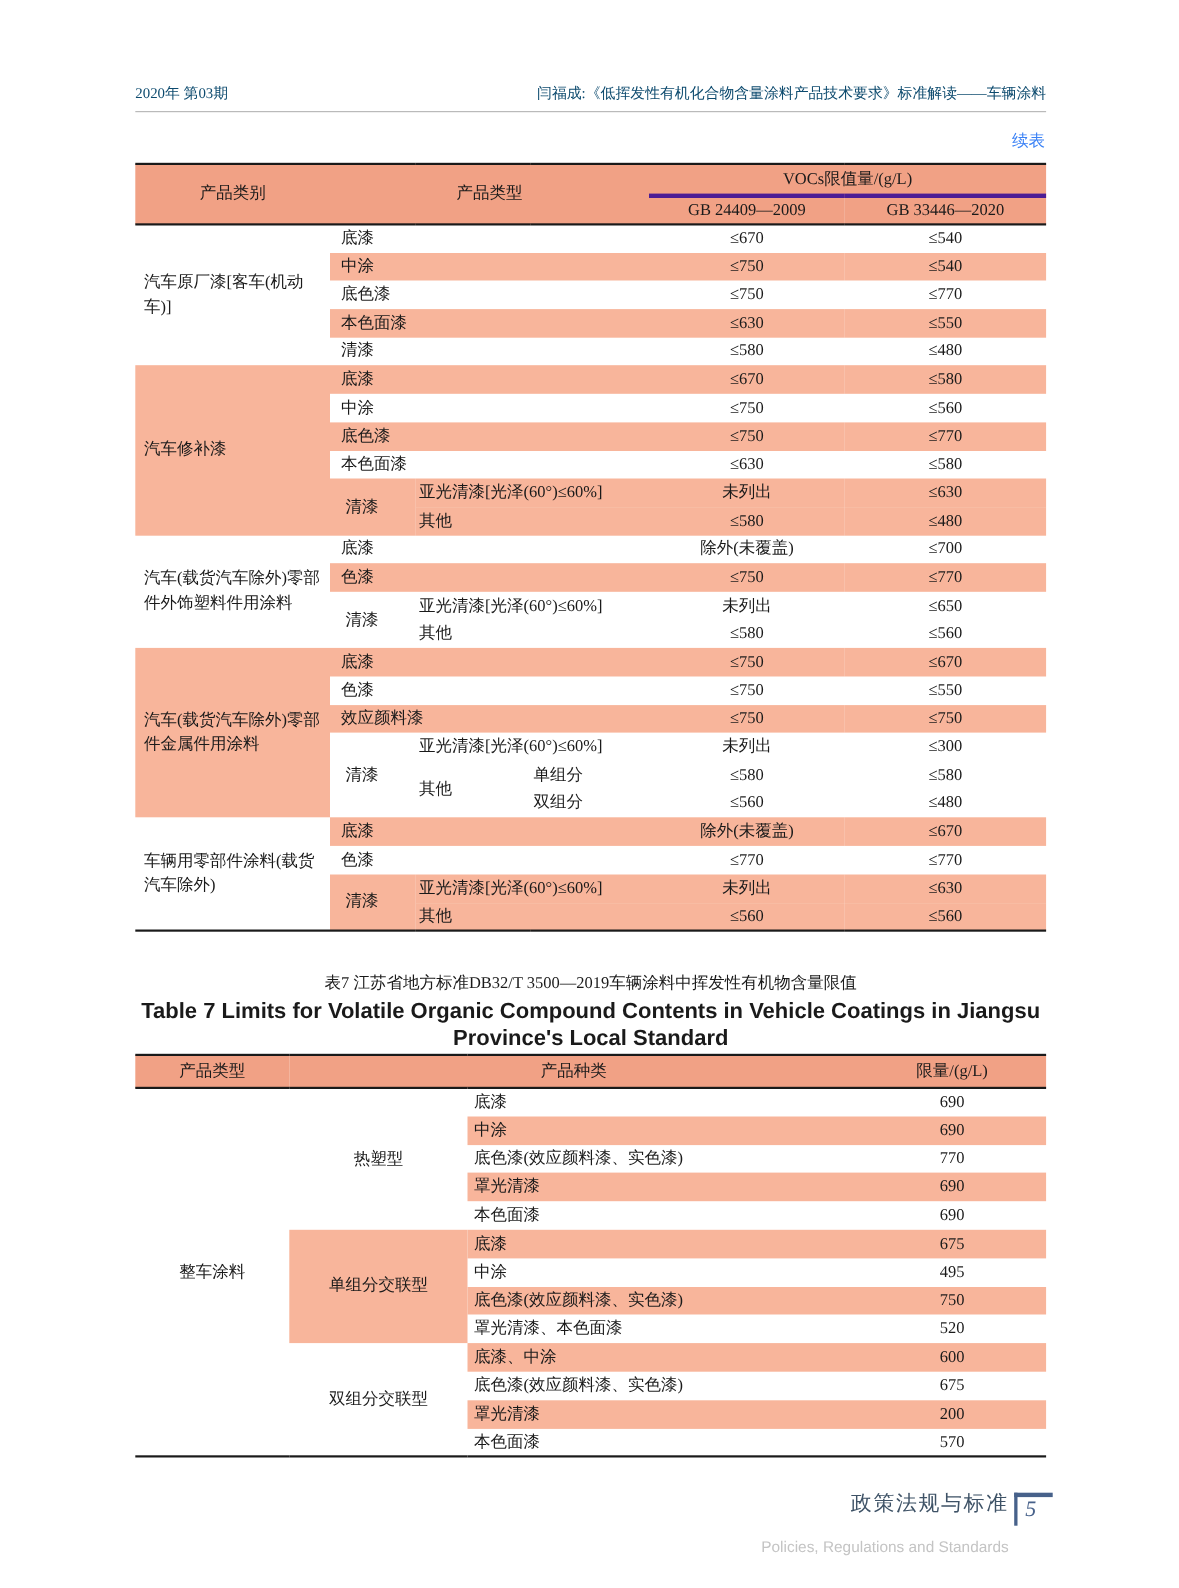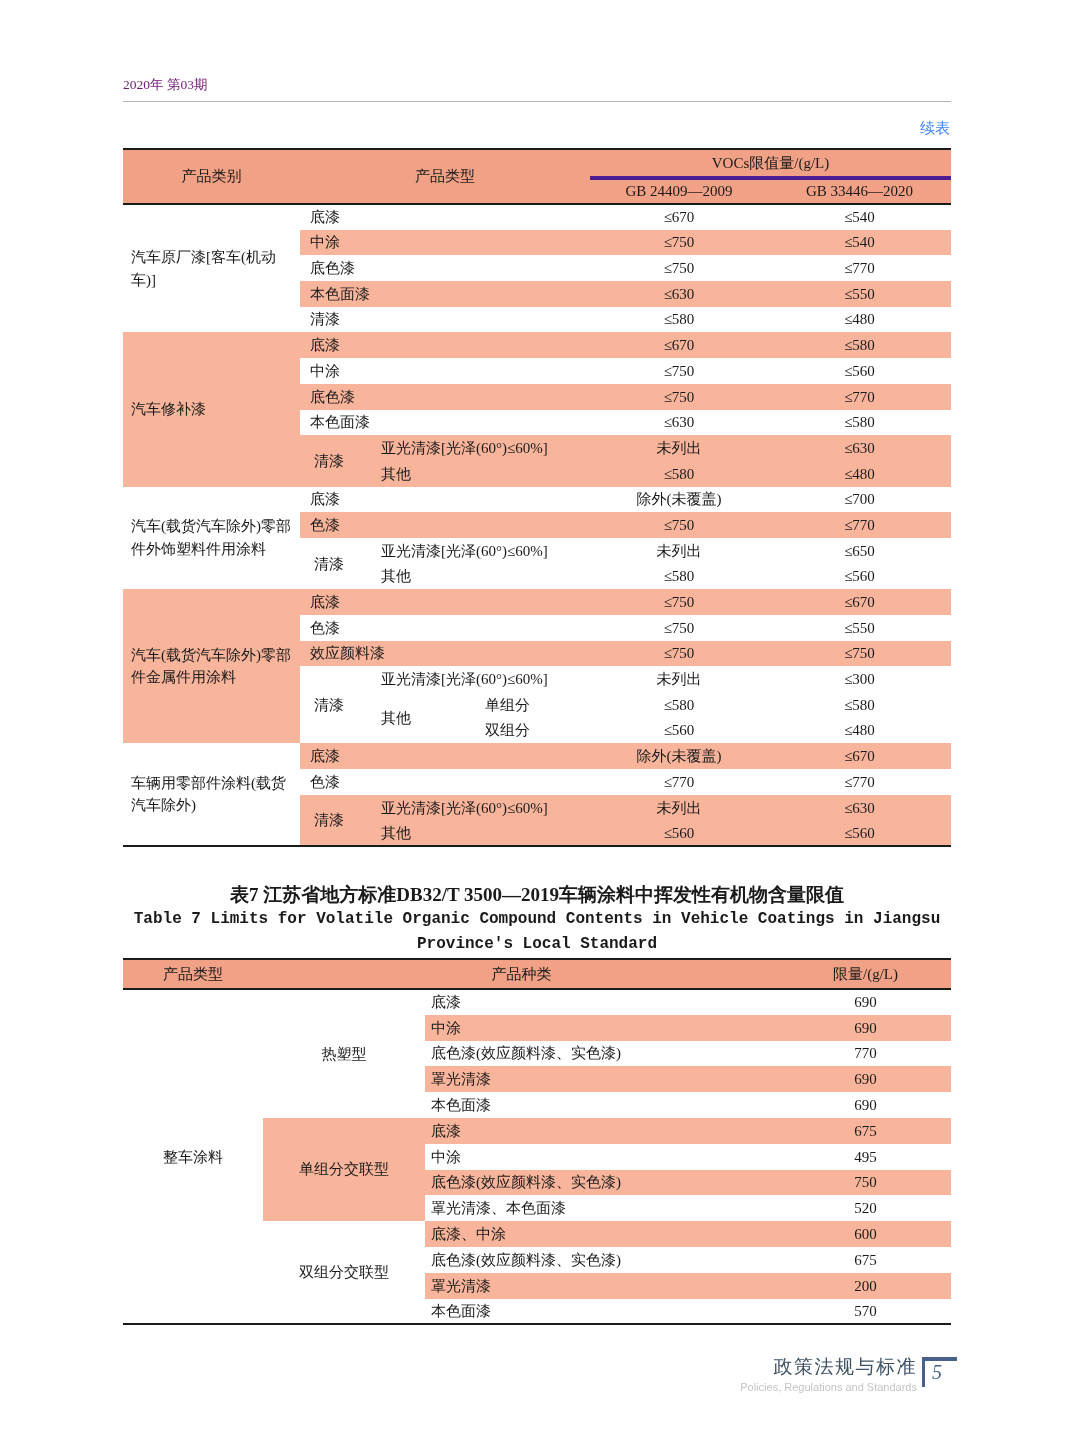--- a/index.html
+++ b/index.html
@@ -1,18 +1,18 @@
 <!DOCTYPE html>
 <html style="--header_pink: #f1a185; --row_pink: #f8b59b; --footer_blue: #3e5266; --pagebox_blue: #47618a;"><head>
 <meta charset="utf-8">
 <style>
 *{margin:0;padding:0;box-sizing:border-box}
 html,body{background:#fff}
 body{width:1072px;height:1444px;position:relative;font-family:"Liberation Serif","DejaVu Serif",serif;color:#1a1a1a}
-.pagehead{position:absolute;left:123px;width:828px;top:76px;display:flex;justify-content:space-between;align-items:flex-end;font-size:13.5px;color:#701a75;padding-bottom:7px;border-bottom:1px solid #b3b3b3}
+.pagehead{position:absolute;left:123px;width:828px;top:76px;display:flex;justify-content:space-between;align-items:flex-end;font-size:13.5px;color:#0c4a6e;padding-bottom:7px;border-bottom:1px solid #b3b3b3}
 .continued{position:absolute;right:122px;top:119px;font-size:15px;color:#3b82f6}
 table{border-collapse:collapse;table-layout:fixed;position:absolute;left:123px;width:828px}
 #table1{top:148px;border-top:2.5px solid #1a1a1a;border-bottom:2.5px solid #1a1a1a}
 #table2{top:958px;border-top:2.5px solid #1a1a1a;border-bottom:2.5px solid #1a1a1a}
 th,td{font-weight:normal;font-size:15px;vertical-align:middle;line-height:1.35}
 #table1 thead th{background:var(--header_pink);text-align:center}
 #table2 thead th{background:var(--header_pink);text-align:center}
 #table1 thead{border-bottom:2.5px solid #1a1a1a}
 #table2 thead{border-bottom:2.5px solid #1a1a1a}
 #table1 thead tr:first-child{height:29px}
@@ -25,34 +25,35 @@
 td.type{text-align:left;padding-left:10px}
 td.blk{text-align:left;padding-left:14px}
 td.sub{text-align:left;padding-left:3px}
 td.num{text-align:center}
 td.cat2{text-align:center}
 td.subtype{text-align:center}
 td.kind{text-align:left;padding-left:6px}
 td.limit{text-align:center}
 .pink{background:var(--row_pink)}
 .titleblock{position:absolute;left:123px;width:828px;top:882px;text-align:center}
-.title-zh{font-size:19px;font-weight:bold;line-height:25px}
-.title-en{font-size:16px;font-weight:bold;line-height:25px;font-family:Liberation Mono, monospace}
+.title-zh{font-size:15px;font-weight:normal;line-height:25px}
+.title-en{font-size:20px;font-weight:bold;line-height:25px;font-family:Liberation Sans, sans-serif}
 .footer{position:absolute;top:1354px;right:115px;display:flex;align-items:flex-start}
 .footer-text{text-align:right;margin-right:5px}
 .footer-zh{font-size:19px;color:var(--footer_blue);letter-spacing:1.5px}
-.footer-en{font-size:11px;color:#c4c4c4;font-family:"Liberation Sans","DejaVu Sans",sans-serif;margin-top:1px}
+.footer-en{font-size:14px;color:#c4c4c4;font-family:"Liberation Sans","DejaVu Sans",sans-serif;margin-top:18px}
 .pagenum-box{width:35px;height:30px;border-top:4px solid var(--pagebox_blue);border-left:3px solid var(--pagebox_blue);padding:0 0 0 7px;margin-top:3px}
 .pagenum{font-style:italic;font-size:20px;color:var(--pagebox_blue)}
 </style>
 </head>
 <body>
 
 <div class="pagehead">
   <span>2020年  第03期</span>
+  <span>闫福成:《低挥发性有机化合物含量涂料产品技术要求》标准解读——车辆涂料</span>
 </div>
 
 <div class="continued">续表</div>
 
 <table id="table1">
   <colgroup>
     <col style="width:177px">
       <col style="width:78px">
       <col style="width:104px">
     <col style="width:108px">

